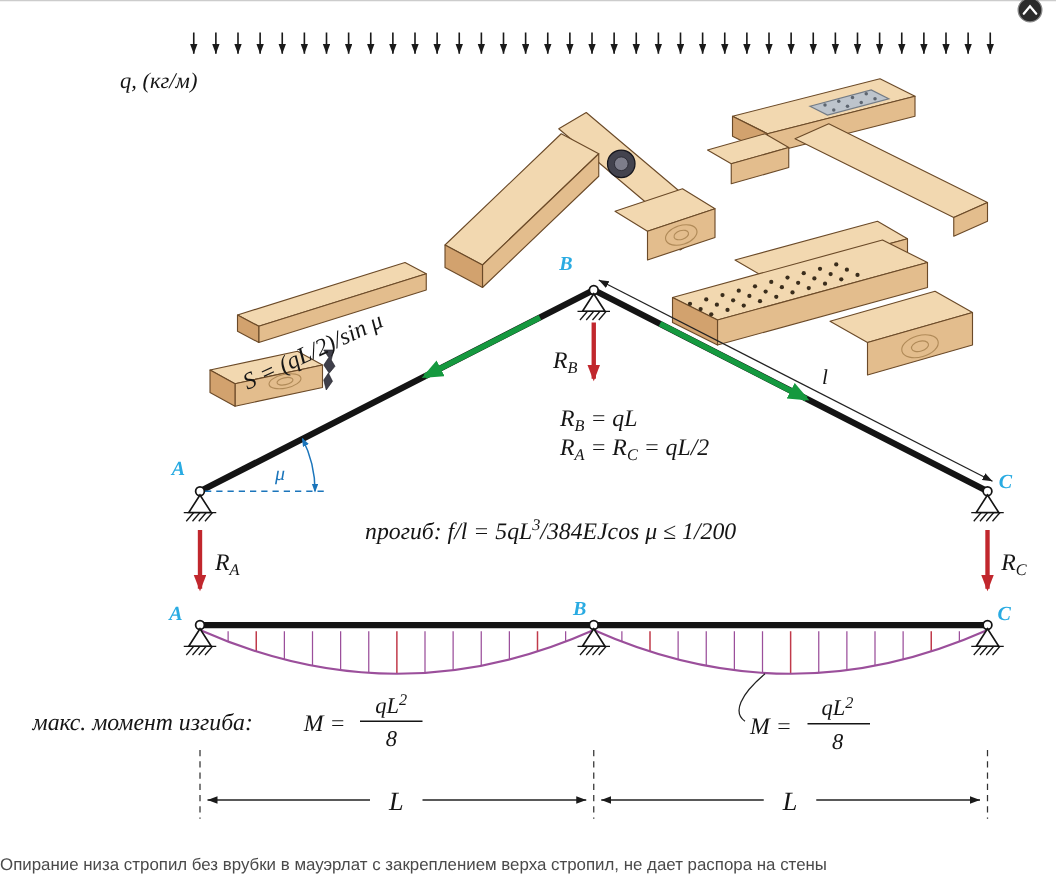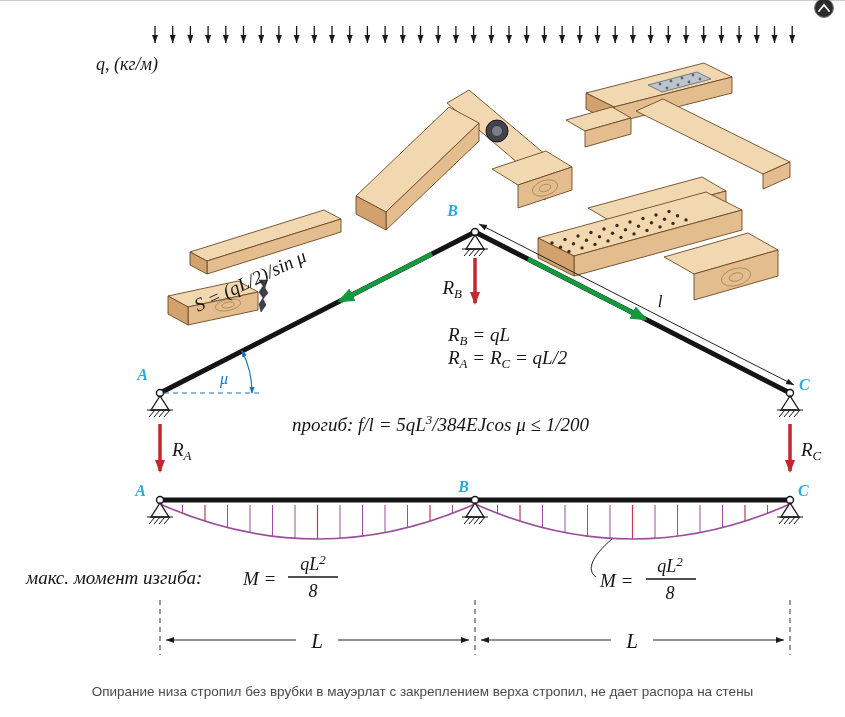--- a/index.html
+++ b/index.html
@@ -2,21 +2,21 @@
 <html style="--node-label: #29abe2; --force-red: #c1272d; --axial-green: #15993f; --moment-purple: #9b4f9b; --hatch-red: #c03a4a; --angle-blue: #1b75bb; --wood-top: #f2d8b0; --wood-front: #e3bd8d; --wood-end: #d2a26e; --wood-outline: #6b4a28; --metal-plate: #bdc4cc;"><head>
 <meta charset="utf-8">
 <style>
   html,body{margin:0;padding:0;}
   body{
     width:845px;height:717px;background:#ffffff;position:relative;
     font-family:"Liberation Sans", sans-serif;
   }
   .topline{position:absolute;top:0;left:0;width:845px;height:1px;background:#cccccc;}
   .caption{
-    position:absolute;top:684px;left:0;width:845px;text-align:center;
+    position:absolute;top:684px;left:0;width:845px;text-align:left;
     font-size:13.5px;color:#4a4a4a;
   }
   svg{position:absolute;top:0;left:0;}
 
   
   .load-arrow{stroke:#1a1a1a;stroke-width:1.3;}
   .rafter{stroke:#141414;stroke-width:5;stroke-linecap:round;}
   .beam{stroke:#141414;stroke-width:5;stroke-linecap:round;}
   .force{stroke:var(--force-red,#c1272d);stroke-width:3.5;}
   .axial{stroke:var(--axial-green,#15993f);stroke-width:4.5;}

